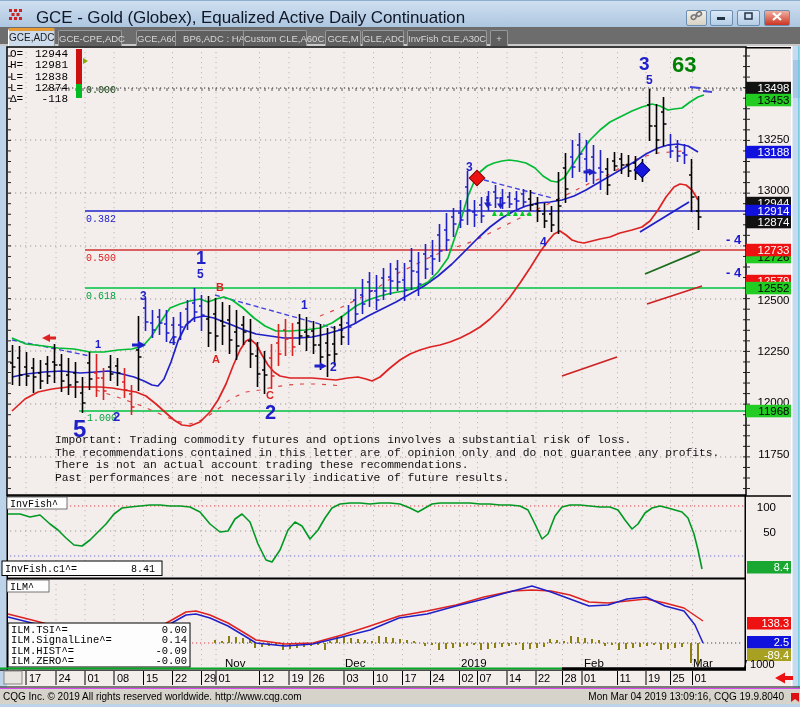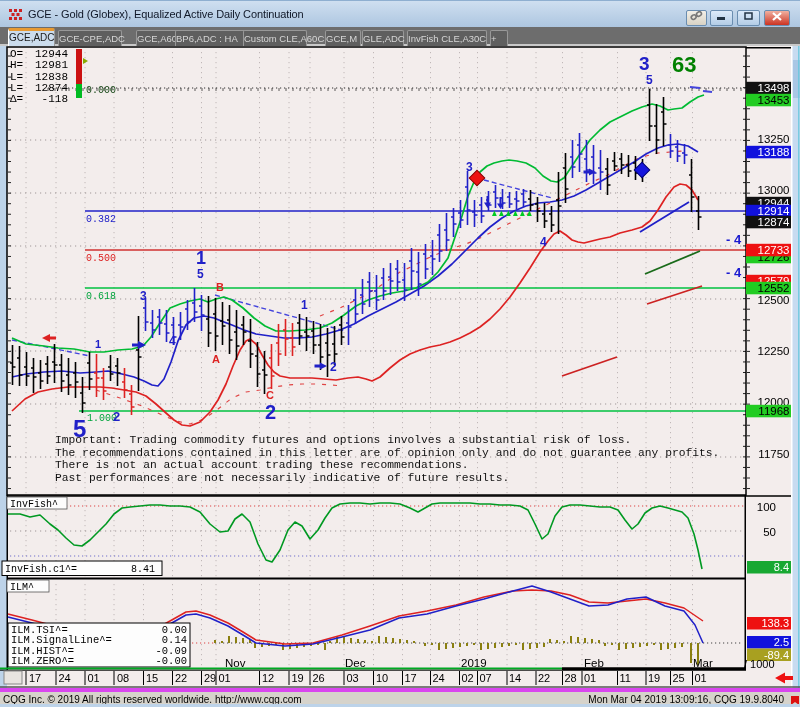--- a/index.html
+++ b/index.html
@@ -1,24 +1,24 @@
 <!DOCTYPE html>
 <html><head><meta charset="utf-8"><style>
 *{margin:0;padding:0;box-sizing:border-box}
 body{width:800px;height:707px;font-family:"Liberation Sans",sans-serif;overflow:hidden;background:#bdd3e9}
 #win{position:relative;width:800px;height:707px}
 #title{position:absolute;top:0;left:0;width:800px;height:27px;background:linear-gradient(#cfdff0,#adc6e0);border-top:1px solid #8fafd0}
-#title .ttl{position:absolute;left:28px;top:7px;font-size:11px;letter-spacing:-0.1px;color:#101828}
+#title .ttl{position:absolute;left:36px;top:7px;font-size:17px;letter-spacing:-0.1px;color:#101828}
 #icon{position:absolute;left:9px;top:8px;width:13px;height:11px}
 .wbtn{position:absolute;top:9px;height:16px;border:1px solid #6a8db0;border-radius:2px;font-size:9px;text-align:center;line-height:14px}
 #tabs{position:absolute;top:27px;left:0;width:800px;height:17px;background:#6d6d6d}
 #tabstrip{position:absolute;top:44px;left:0;width:800px;height:2px;background:#c9c9c9}
-.tab{position:absolute;top:2.5px;height:16px;background:#5f5f5f;border:1px solid #989898;border-bottom:none;color:#d6d6d6;font-size:9.5px;text-align:left;line-height:15px;border-radius:2px 2px 0 0;white-space:nowrap}
+.tab{position:absolute;top:2.5px;height:16px;background:#5f5f5f;border:1px solid #989898;border-bottom:none;color:#d6d6d6;font-size:9.5px;text-align:center;line-height:15px;border-radius:2px 2px 0 0;white-space:nowrap}
 .tab.act{top:0.5px;height:18px;background:#ccdcec;color:#1a1a1a;border-top:3px solid #e89a32;border-left:1px solid #fff;line-height:13px;font-size:10px}
-#status{position:absolute;top:688px;left:0;width:800px;height:16px;background:#d6d3cb;border-top:4px solid #d946ef;font-size:10px;color:#000}
+#status{position:absolute;top:688px;left:0;width:800px;height:16px;background:#d6d3cb;border-top:1px solid #d946ef;font-size:10px;color:#000}
 #bedge{position:absolute;top:704px;left:0;width:800px;height:3px;background:#bdd3e9}
 </style></head><body>
 <div id="win">
 <div id="title">
  <svg id="icon" viewBox="0 0 13 11">
         <g fill="#cc2222">
           <rect x="0" y="0" width="3" height="3"></rect>
           <rect x="5" y="0" width="3" height="3"></rect>
           <rect x="10" y="0" width="3" height="3"></rect>
           <rect x="2.5" y="4" width="3" height="3"></rect>

